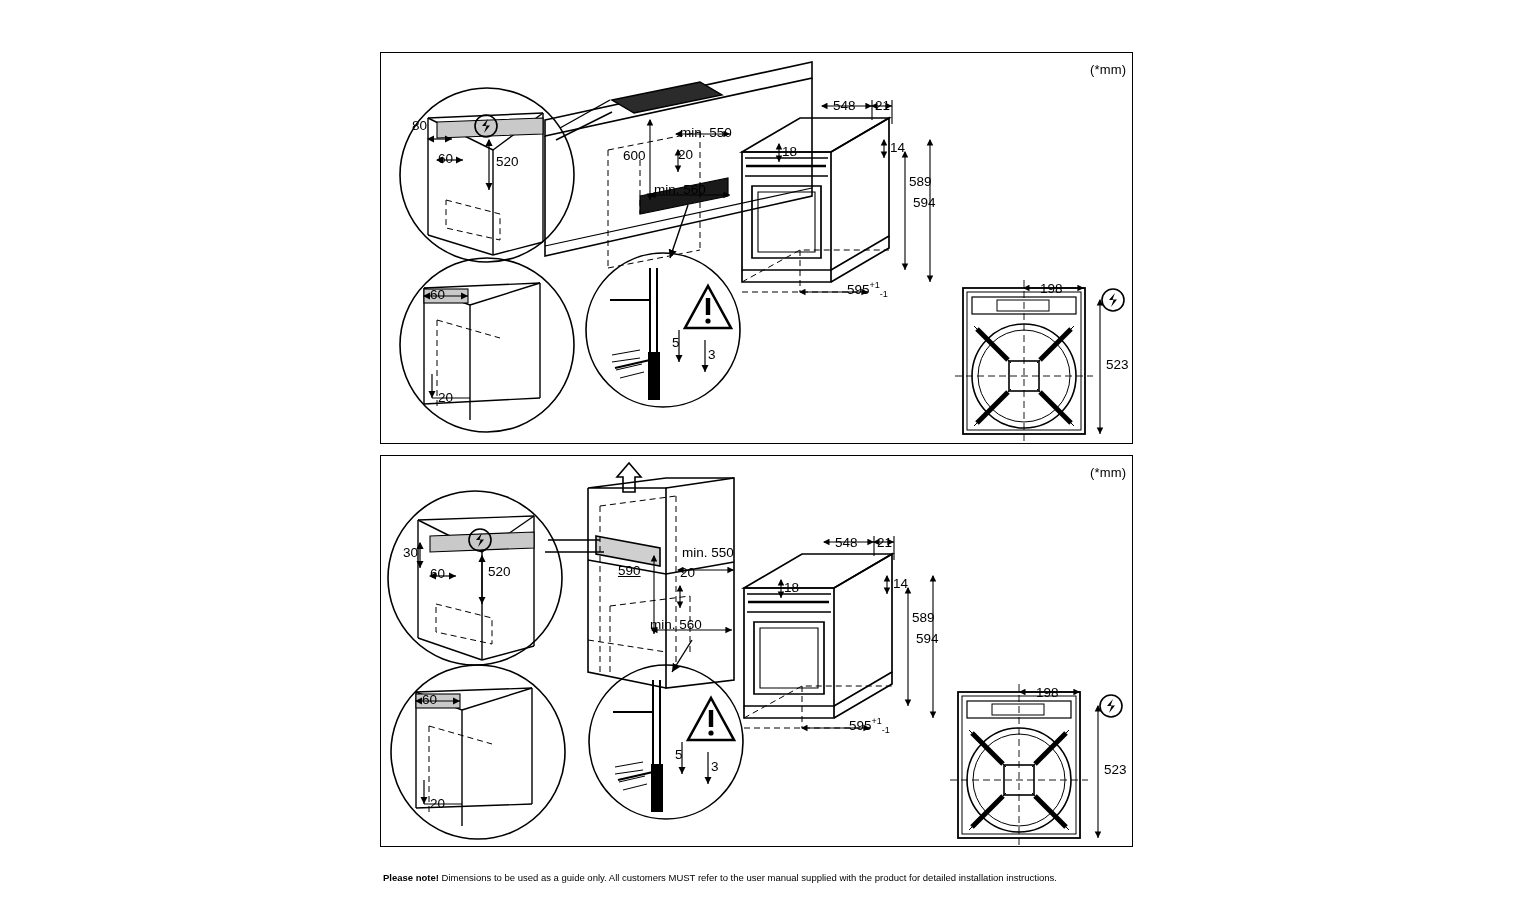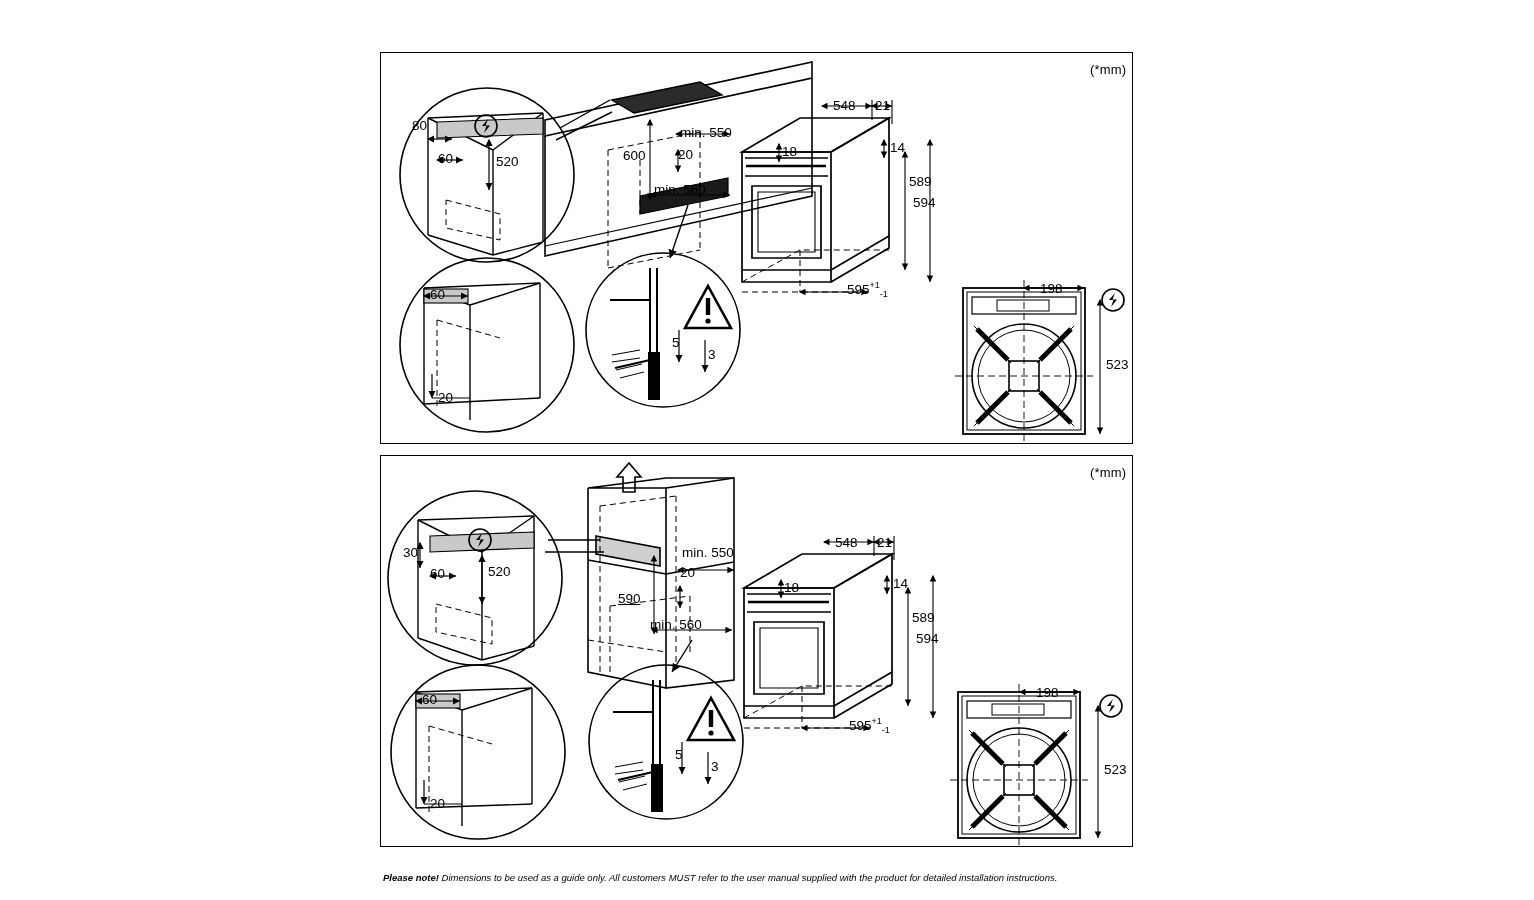--- a/index.html
+++ b/index.html
@@ -35,21 +35,20 @@
     white-space: nowrap;
   }
 
   .footer {
     position: absolute;
     left: 383px; top: 872px;
     width: 760px;
     font-size: 9.5px;
     line-height: 1.2;
     white-space: nowrap;
-    font-style: italic;
   }
   .footer b { font-weight: bold; }
 
   
   svg.draw { position:absolute; left:0; top:0; width:1534px; height:900px; pointer-events:none; }
 </style>
 </head>
 <body>
 
 <div class="sheet">
@@ -439,21 +438,21 @@
 
   <div class="dim" style="left:1040px; top:282px;">198</div>
   <div class="dim" style="left:1106px; top:358px;">523</div>
 
   <div class="unit-note" style="left:1090px; top:465px;">(*mm)</div>
 
   <div class="dim" style="left:403px; top:546px;">30</div>
   <div class="dim" style="left:430px; top:567px;">60</div>
   <div class="dim" style="left:488px; top:565px;">520</div>
 
-  <div class="dim" style="left:618px; top:592px;text-decoration:underline;">590</div>
+  <div class="dim" style="left:618px; top:564px;text-decoration:underline;">590</div>
   <div class="dim" style="left:682px; top:546px;">min. 550</div>
   <div class="dim" style="left:680px; top:566px;">20</div>
   <div class="dim" style="left:650px; top:618px;">min. 560</div>
 
   <div class="dim" style="left:835px; top:536px;">548</div>
   <div class="dim" style="left:877px; top:536px;">21</div>
   <div class="dim" style="left:784px; top:581px;">18</div>
   <div class="dim" style="left:893px; top:577px;">14</div>
   <div class="dim" style="left:912px; top:611px;">589</div>
   <div class="dim" style="left:916px; top:632px;">594</div>

